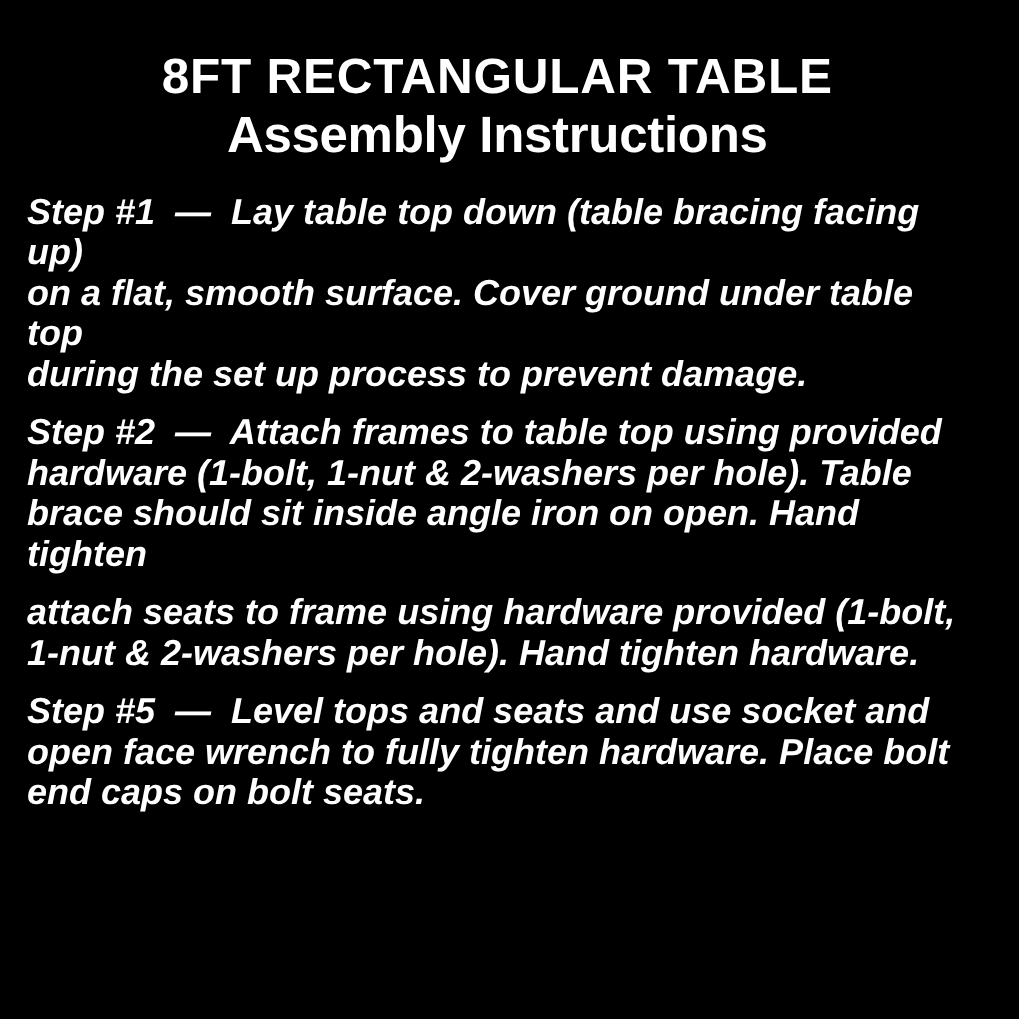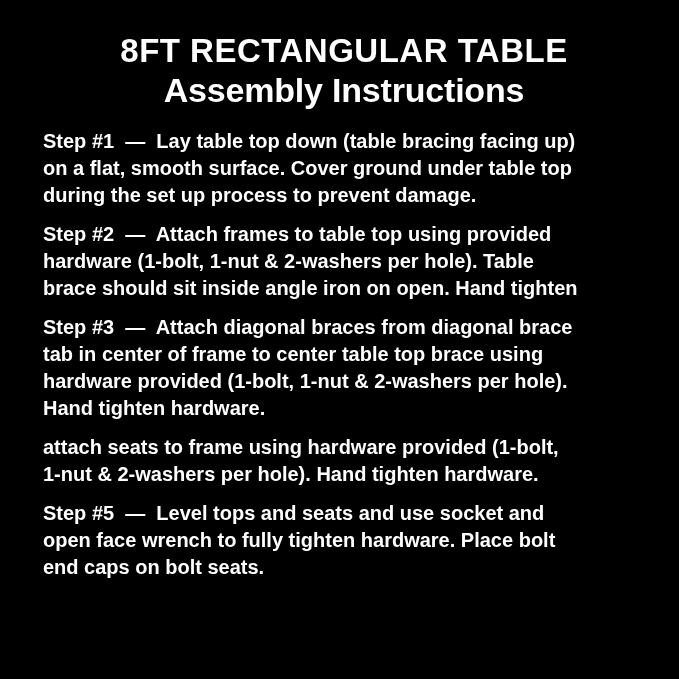--- a/index.html
+++ b/index.html
@@ -12,21 +12,21 @@
     background: #000000;
     color: #ffffff;
     font-family: "Liberation Sans", sans-serif;
     font-weight: bold;
     overflow: hidden;
   }
   .poster {
     box-sizing: border-box;
     width: 679px;
     height: 679px;
-    padding: 30px 34px 0 43px;
+    padding: 30px 34px 0 18px;
   }
   .poster-header {
     text-align: center;
   }
   .poster-title {
     margin: 0;
     font-size: 33px;
     line-height: 42px;
     letter-spacing: 0.5px;
     white-space: nowrap;
@@ -35,22 +35,23 @@
     margin: 2px 0 0 0;
     font-size: 34px;
     line-height: 33px;
     letter-spacing: -0.2px;
   }
   .steps {
     margin-top: 21px;
   }
   .step {
     margin: 0 0 12px 0;
-    font-size: 20px;
+    font-size: 24px;
     line-height: 27px;
+    font-style: italic;
   }
   .line {
     display: block;
     white-space: pre-wrap; 
   }
 </style>
 </head>
 <body>
 
 <div class="poster">
@@ -67,26 +68,20 @@
       <span class="line">on a flat, smooth surface. Cover ground under table top</span>
       <span class="line">during the set up process to prevent damage.</span>
     </p>
 
     <p class="step">
       <span class="line">Step #2  —  Attach frames to table top using provided</span>
       <span class="line">hardware (1-bolt, 1-nut &amp; 2-washers per hole). Table</span>
       <span class="line">brace should sit inside angle iron on open. Hand tighten</span>
     </p>
 
-    <p class="step">
-      <span class="line">Step #3  —  Attach diagonal braces from diagonal brace</span>
-      <span class="line">tab in center of frame to center table top brace using</span>
-      <span class="line">hardware provided (1-bolt, 1-nut &amp; 2-washers per hole).</span>
-      <span class="line">Hand tighten hardware.</span>
-    </p>
 
     <p class="step">
       <span class="line">attach seats to frame using hardware provided (1-bolt,</span>
       <span class="line">1-nut &amp; 2-washers per hole). Hand tighten hardware.</span>
     </p>
 
     <p class="step">
       <span class="line">Step #5  —  Level tops and seats and use socket and</span>
       <span class="line">open face wrench to fully tighten hardware. Place bolt</span>
       <span class="line">end caps on bolt seats.</span>

